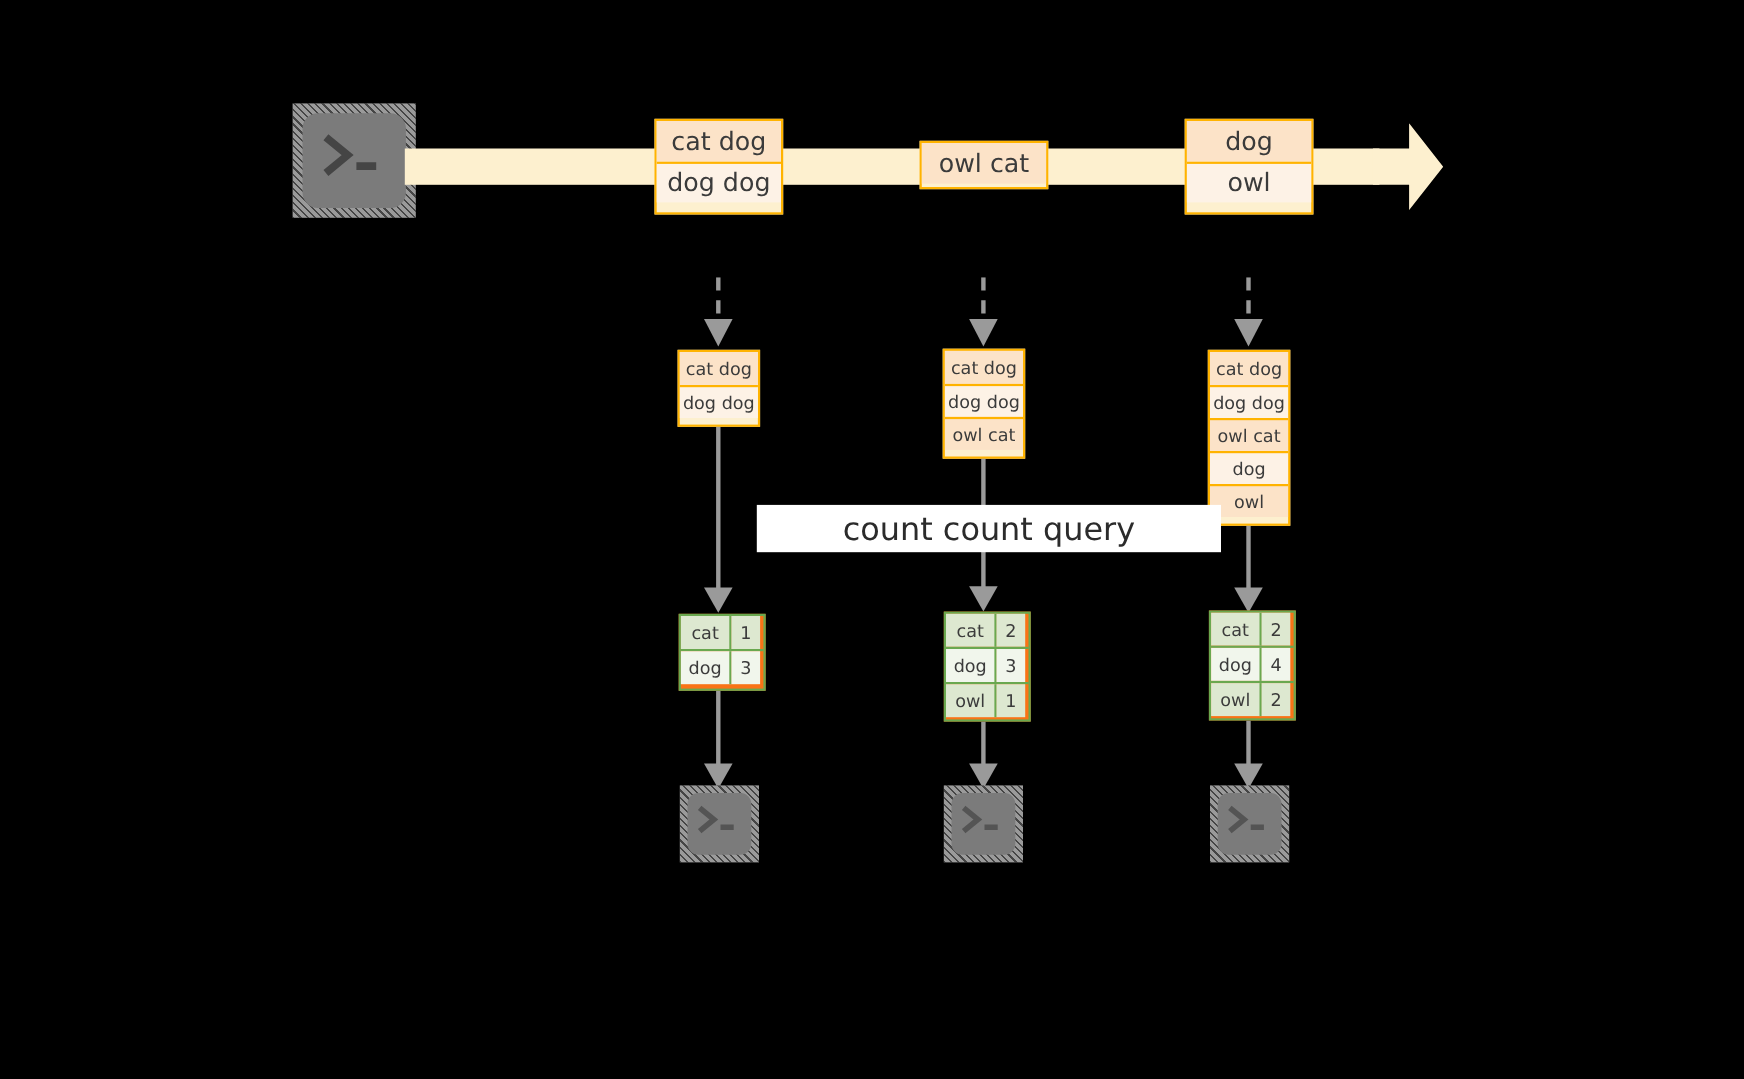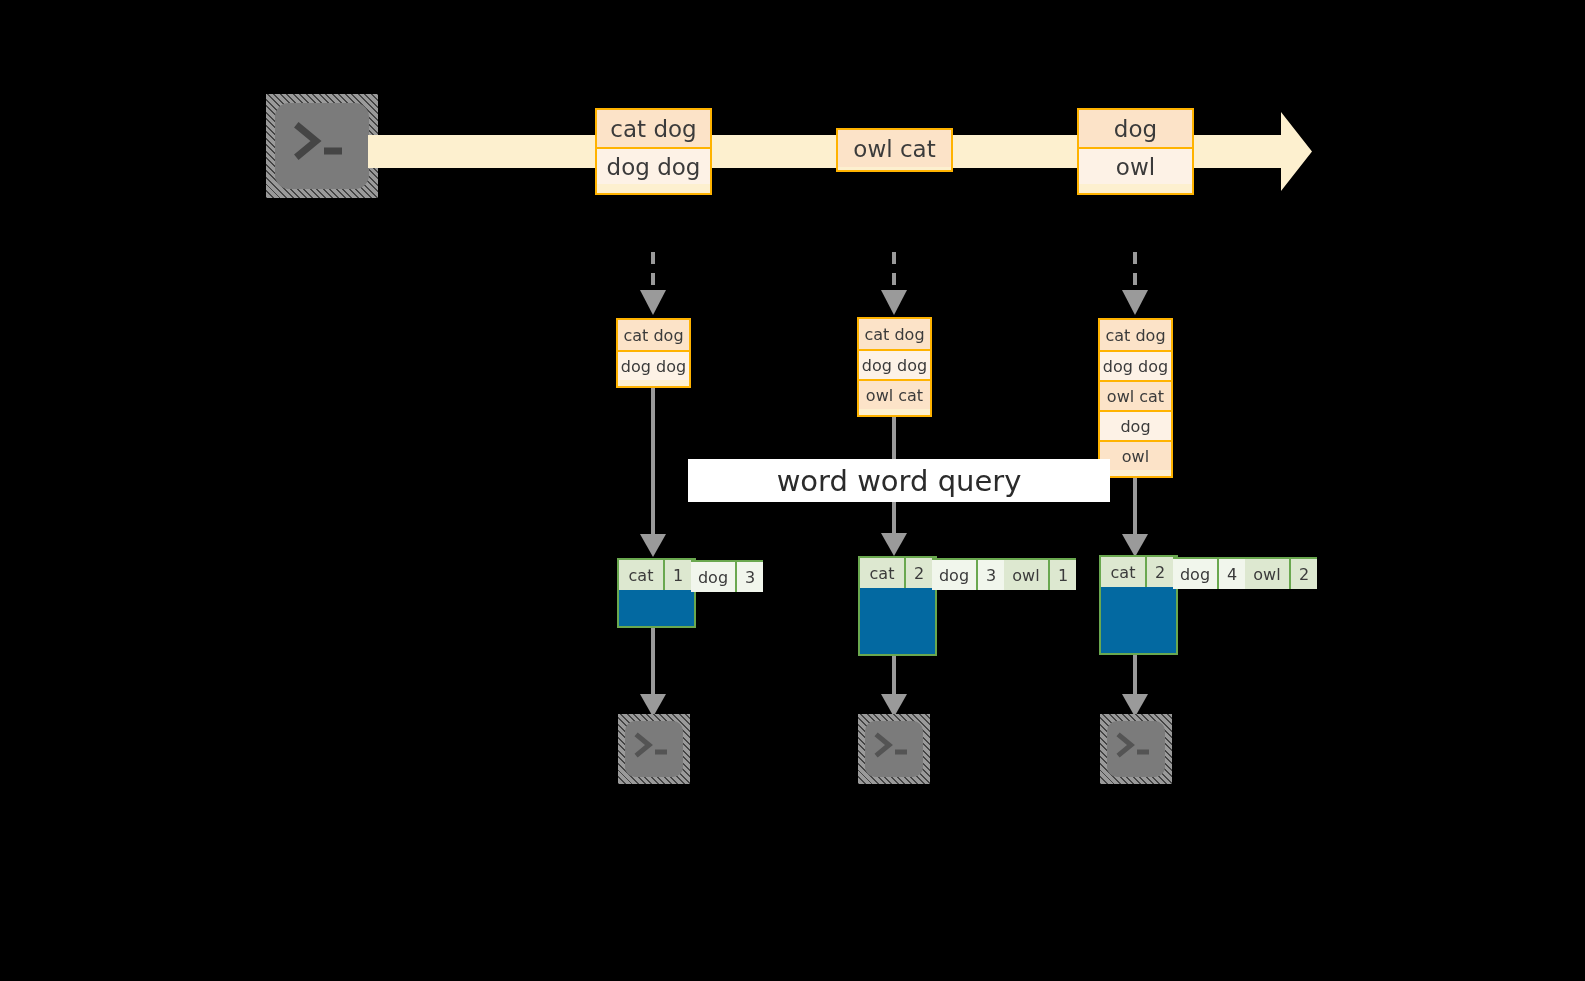--- a/index.html
+++ b/index.html
@@ -59,22 +59,22 @@
   
   .big .row{height:37px;font-size:23px;}
   
   .small .row{height:30px;font-size:16px;}
 
   
   .restable{
     position:absolute;
     box-sizing:border-box;
     border:2.5px solid #6aa84f;
-    background:#0369a1;
-    display:flex;flex-direction:row;
+    background:#f97316;
+    display:flex;flex-direction:column;
   }
   .restable .trow{display:flex;height:30px;}
   .restable .trow + .trow{border-top:2.5px solid #6aa84f;}
   .restable .tcell{
     box-sizing:border-box;
     display:flex;align-items:center;justify-content:center;
     font-size:16px;color:#3b3b3b;
   }
   .restable .tcell.k{width:46px;border-right:2.5px solid #6aa84f;}
   .restable .tcell.v{width:26px;}
@@ -251,15 +251,15 @@
 
   <div class="term" style="left:1100px;top:714px;width:72px;height:70px;">
     <div class="hatch"></div>
     <div class="face" style="left:7px;top:7px;right:7px;bottom:7px;border-radius:10px;"></div>
     <svg width="72" height="70" viewBox="0 0 72 70">
       <path d="M20 22 L31 31 L20 40" fill="none" stroke="#545454" stroke-width="5" stroke-linecap="square"></path>
       <path d="M37 38 L49 38" fill="none" stroke="#545454" stroke-width="5"></path>
     </svg>
   </div>
 
-  <div class="qlabel" style="left:688px;top:459px;width:422px;height:43px;">word word query</div>
+  <div class="qlabel" style="left:688px;top:459px;width:422px;height:43px;">count count query</div>
 
 </div>
 
 </body></html>

